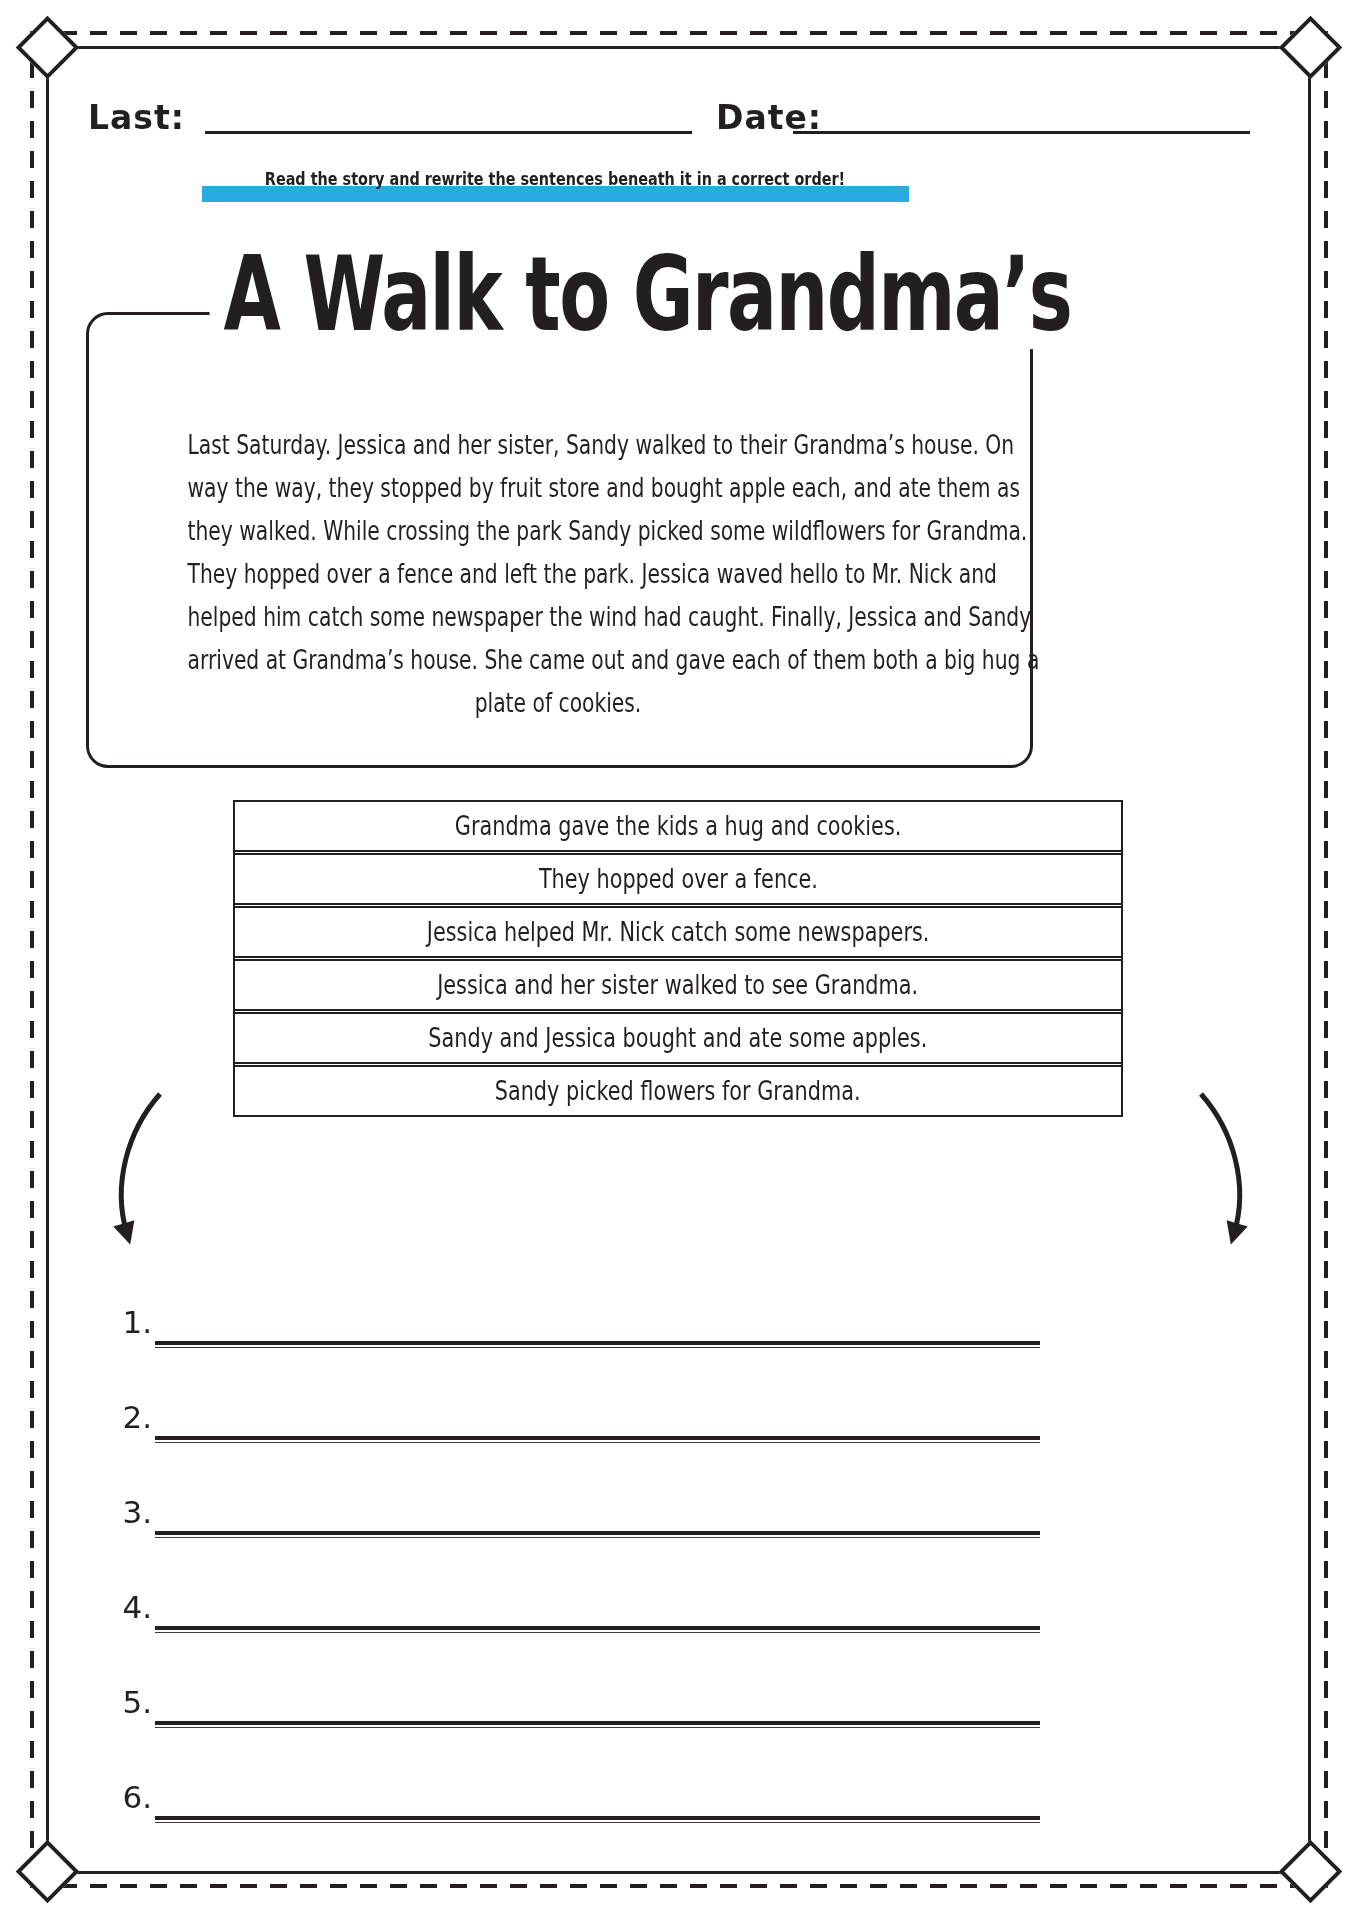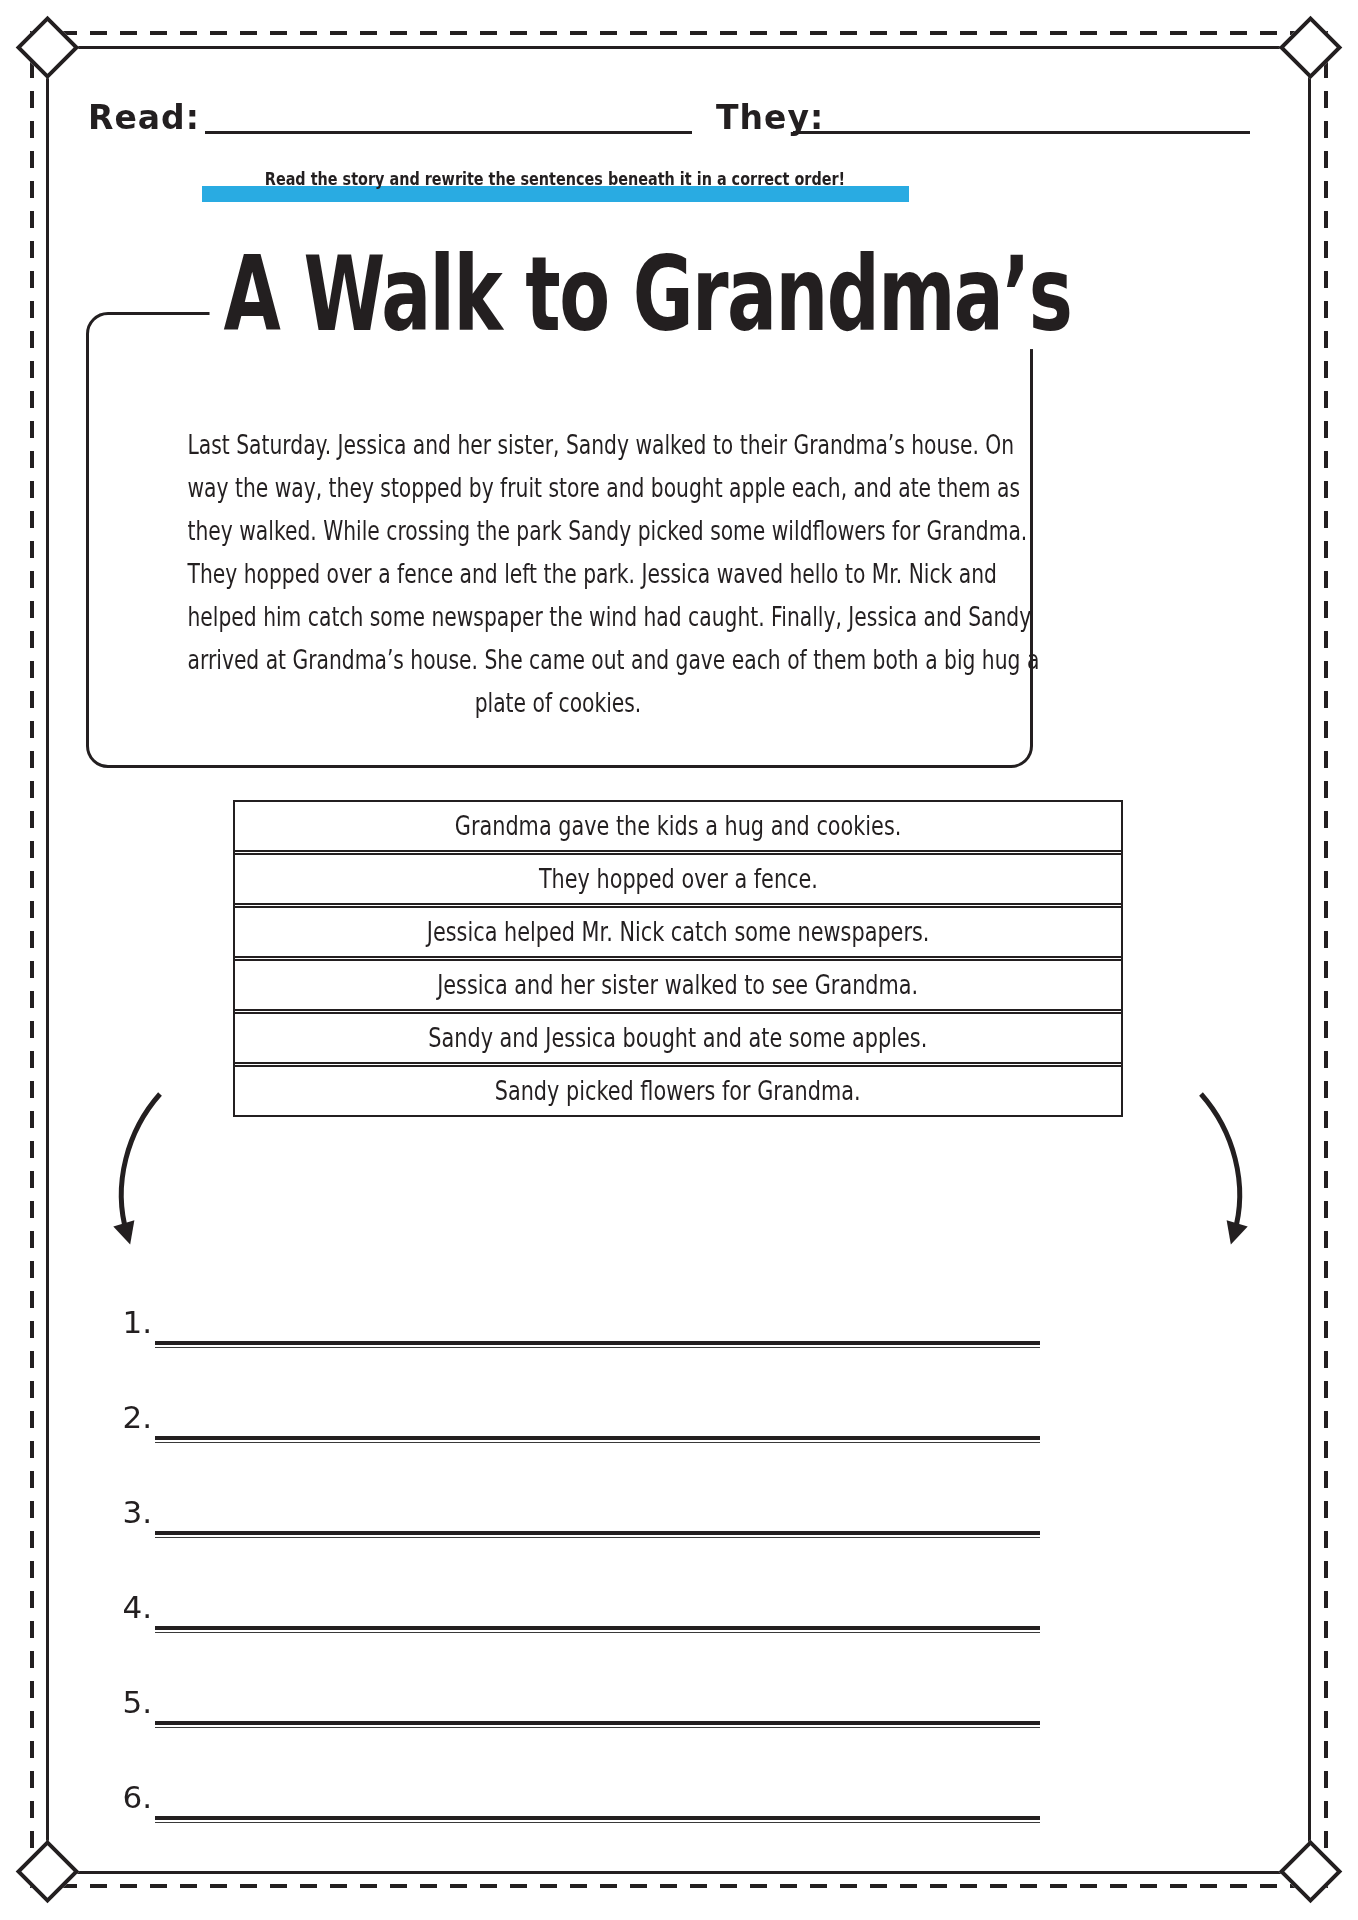--- a/index.html
+++ b/index.html
@@ -45,23 +45,23 @@
 <div class="abs dash-h" style="left:30px;top:31px;width:1298px"></div>
 <div class="abs dash-h" style="left:30px;top:1884px;width:1298px"></div>
 <div class="abs dash-v" style="left:30px;top:31px;height:1857px"></div>
 <div class="abs dash-v" style="left:1324px;top:31px;height:1857px"></div>
 <div class="abs solid-frame"></div>
 <div class="abs diamond" style="left:25px;top:25px"></div>
 <div class="abs diamond" style="left:1288px;top:25px"></div>
 <div class="abs diamond" style="left:25px;top:1849px"></div>
 <div class="abs diamond" style="left:1288px;top:1849px"></div>
 
-<div class="abs hlabel" style="left:88px;top:98px">Read:</div>
+<div class="abs hlabel" style="left:88px;top:98px">Last:</div>
 <div class="abs rule" style="left:205px;top:131px;width:487px"></div>
-<div class="abs hlabel" style="left:716px;top:98px">They:</div>
+<div class="abs hlabel" style="left:716px;top:98px">Date:</div>
 <div class="abs rule" style="left:793px;top:131px;width:457px"></div>
 
 <div class="abs instr-bar" style="background-color: rgb(41, 171, 226);"></div>
 <div class="abs instr-text">Read the story and rewrite the sentences beneath it in a correct order!</div>
 
 <div class="abs title-wrap">
   <span class="title-text">A Walk to Grandma’s</span>
 </div>
 
 <div class="abs story-box"></div>

